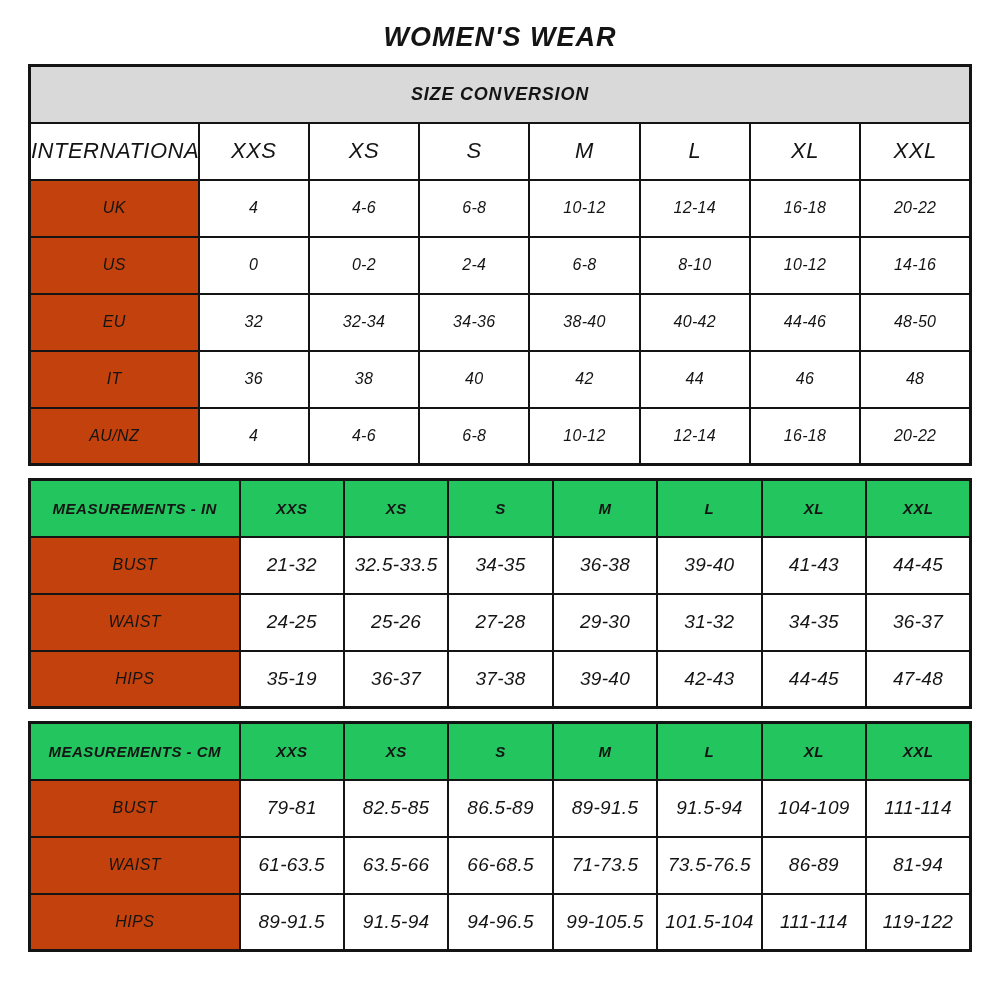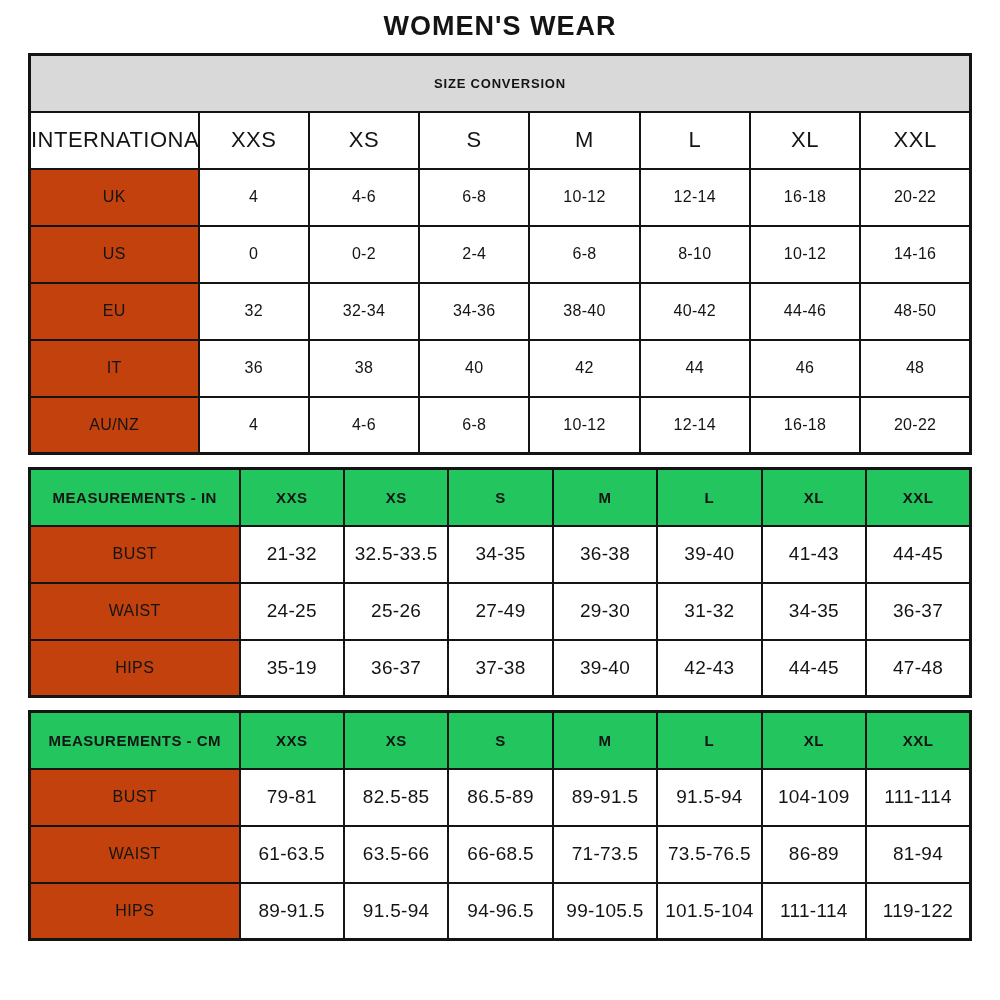--- a/index.html
+++ b/index.html
@@ -8,21 +8,22 @@
     background: #ffffff;
     width: 1000px;
     height: 1000px;
     font-family: "Liberation Sans", sans-serif;
     color: #141414;
     -webkit-font-smoothing: antialiased;
   }
   .sheet {
     width: 944px;
     margin: 0 auto;
-    padding-top: 11px;
+    padding-top: 22px;
+    font-style: italic;
   }
   .page-title {
     text-align: center;
     font-size: 27px;
     font-weight: 700;
     letter-spacing: 1px;
     line-height: 30px;
     margin-bottom: 12px;
     white-space: nowrap;
   }
@@ -43,21 +44,21 @@
     white-space: nowrap;
   }
   
   #table-0 tr { height: 57px; }
   #table-1 tr, #table-2 tr { height: 57px; }
 
   
   .title-cell {
     background: #d9d9d9;
     font-weight: 700;
-    font-size: 13px;
+    font-size: 18px;
     letter-spacing: 0.8px;
   }
   
   .plain-head {
     background: #ffffff;
     font-weight: 400;
     font-size: 22px;
     letter-spacing: 0.5px;
   }
   .gray-head {
@@ -199,21 +200,21 @@
           <td class="value-cell">34-35</td>
           <td class="value-cell">36-38</td>
           <td class="value-cell">39-40</td>
           <td class="value-cell">41-43</td>
           <td class="value-cell">44-45</td>
         </tr>
         <tr>
           <td class="row-label">WAIST</td>
           <td class="value-cell">24-25</td>
           <td class="value-cell">25-26</td>
-          <td class="value-cell">27-49</td>
+          <td class="value-cell">27-28</td>
           <td class="value-cell">29-30</td>
           <td class="value-cell">31-32</td>
           <td class="value-cell">34-35</td>
           <td class="value-cell">36-37</td>
         </tr>
         <tr>
           <td class="row-label">HIPS</td>
           <td class="value-cell">35-19</td>
           <td class="value-cell">36-37</td>
           <td class="value-cell">37-38</td>

